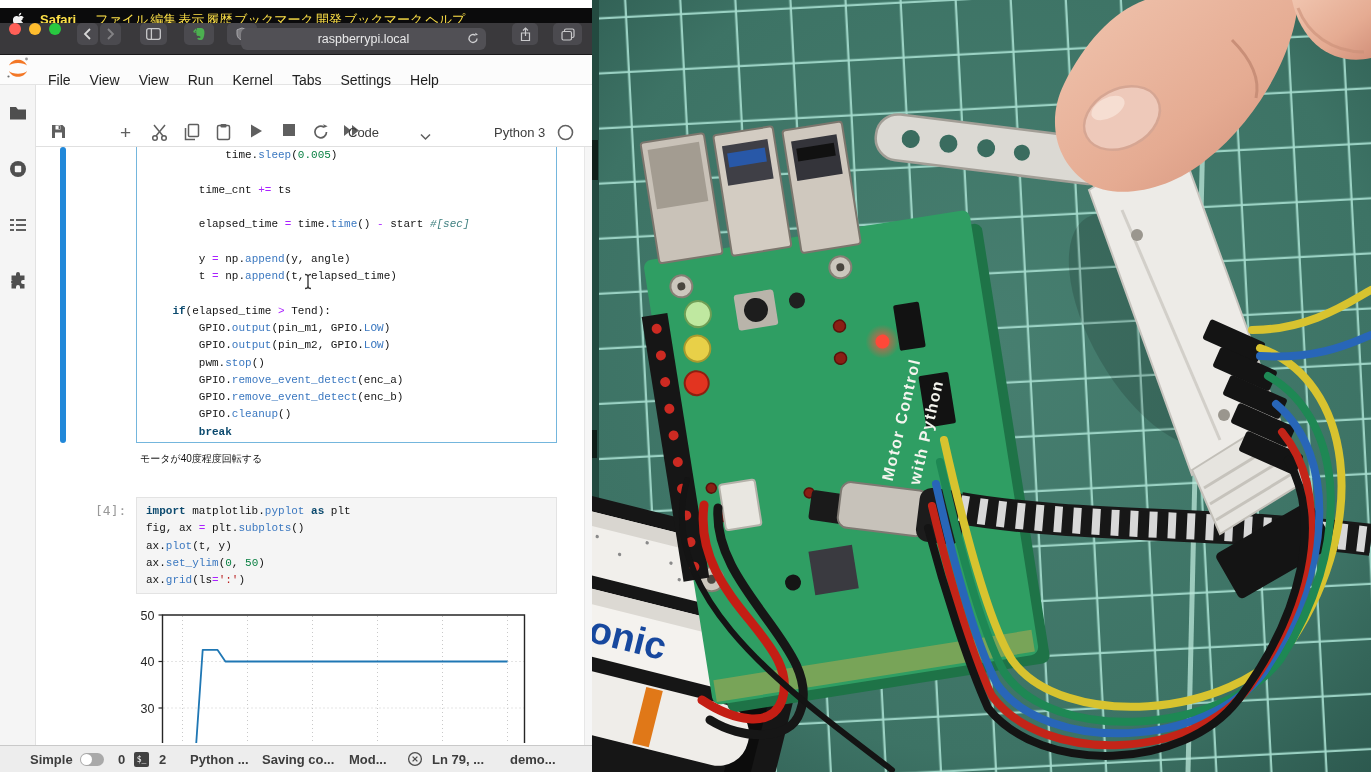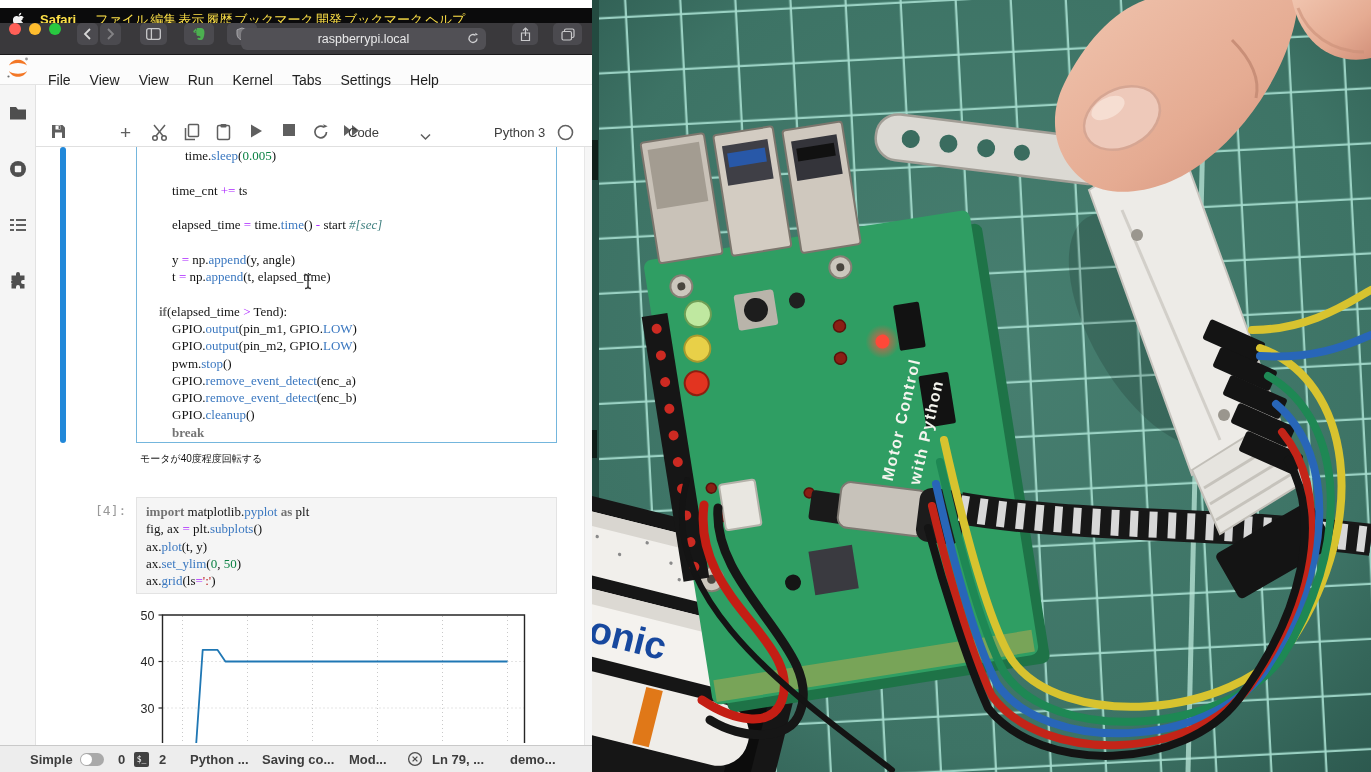--- a/index.html
+++ b/index.html
@@ -45,24 +45,24 @@
 
   .nb-toolbar { position:absolute; left:36px; top:118px; width:556px; height:29px; background:#fff;
     border-bottom:1px solid #e0e0e0; }
   .tb-ic { position:absolute; top:5px; width:20px; height:20px; color:#5f5f5f; }
   .tb-label { position:absolute; top:7px; font-size:13px; color:#3c3c3c; }
 
   .nb-scroll { position:absolute; left:36px; top:147px; width:556px; height:598px; background:#fff; overflow:hidden; }
   .collapser { position:absolute; left:24px; top:0px; width:6px; height:296px; background:#2188d9; border-radius:3px; }
   .cell-box1 { position:absolute; left:100px; top:-12px; width:421px; height:308px;
     border:1.5px solid #74b6dd; background:#fff; }
-  .codewrap { position:absolute; left:110px; font-family:Liberation Serif, serif; font-size:13px; line-height:17.3px; white-space:pre; color:#141414; }
+  .codewrap { position:absolute; left:110px; font-family:Liberation Mono, monospace; font-size:11px; line-height:17.3px; white-space:pre; color:#141414; }
   #code1 { top:0px; }
   .cl { height:17.3px; }
-  .t-kw { color:#737373; font-weight:bold; }
+  .t-kw { color:#0c4a6e; font-weight:bold; }
   .t-fn { color:#3b78c0; }
   .t-num { color:#0a8043; }
   .t-op { color:#aa22ff; }
   .t-com { color:#408080; font-style:italic; }
   .t-str { color:#ba2121; }
   .md-text { position:absolute; left:104px; top:305px; font-size:10px; color:#111; }
   .prompt4 { position:absolute; left:59px; top:356px; font-family:"DejaVu Sans Mono", monospace; font-size:13px; color:#999; }
   .cell-box2 { position:absolute; left:100px; top:350px; width:421px; height:97px; background:#f5f5f5; border:1px solid #e3e3e3; }
   #code2 { top:356px; }
   #chart { position:absolute; left:100px; top:456px; width:400px; height:140px; }

